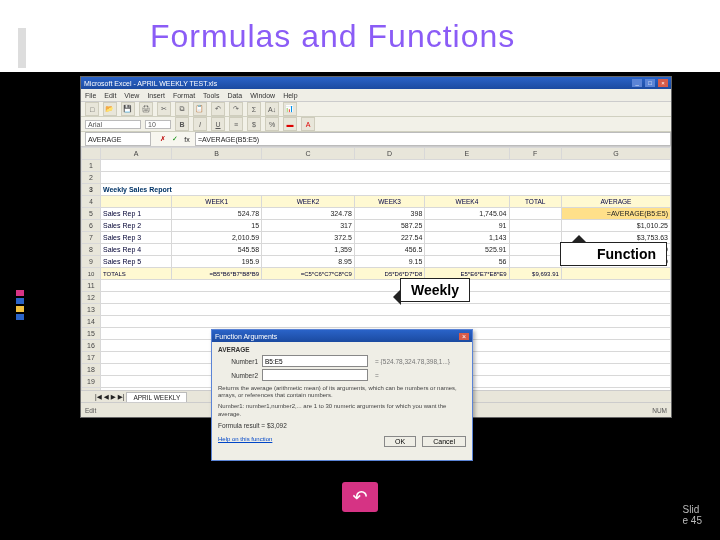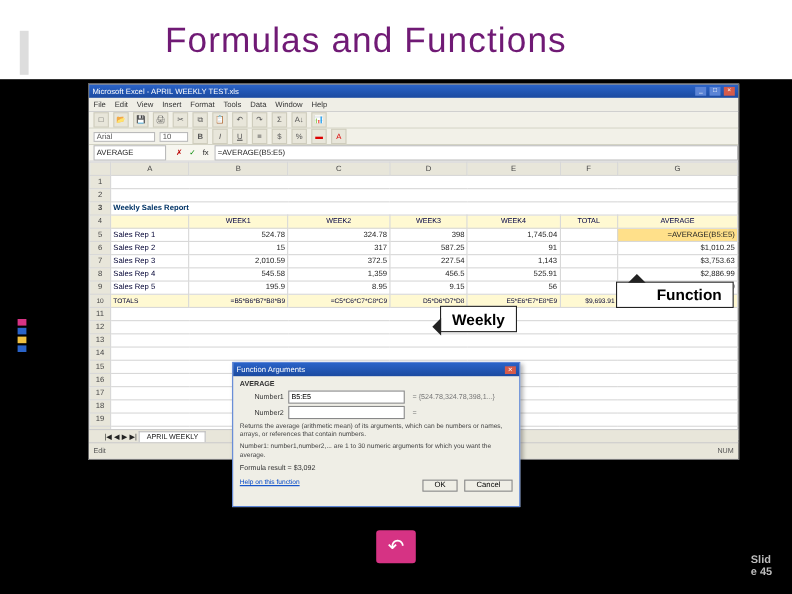--- a/index.html
+++ b/index.html
@@ -23,21 +23,21 @@
     top: 28px;
     width: 8px;
     height: 40px;
     background: #ddd;
   }
   .title {
     position: absolute;
     left: 150px;
     top: 18px;
     font-size: 32px;
-    color: #701a75;
+    color: #8b5cf6;
     letter-spacing: 1px;
     background: transparent;
   }
   .title-wrap {
     position: absolute;
     left: 0;
     top: 0;
     width: 720px;
     height: 72px;
     background: #fff;
@@ -195,21 +195,21 @@
     font-weight: bold;
     font-family: Verdana, sans-serif;
     z-index: 20;
   }
   .callout::before {
     content: '';
     position: absolute;
     width: 0; height: 0;
     border: 8px solid transparent;
   }
-  .callout.fnc { left: 560px; top: 256px; padding-left: 36px; }
+  .callout.fnc { left: 560px; top: 242px; padding-left: 36px; }
   .callout.fnc::before { top: -16px; left: 10px; border-bottom-color: #222; }
   .callout.fml { left: 400px; top: 278px; }
   .callout.fml::before { top: 10px; left: -16px; border-right-color: #222; }
   .dialog {
     position: absolute;
     left: 130px;
     top: 252px;
     width: 260px;
     height: 130px;
     background: #efeee6;
@@ -287,21 +287,20 @@
     color: #555;
   }
   .page-num {
     position: absolute;
     right: 18px;
     bottom: 14px;
     color: #bbb;
     font-size: 10px;
     line-height: 1.1;
     text-align: left;
-    font-weight: bold;
   }
   .return-btn {
     position: absolute;
     left: 342px;
     bottom: 28px;
     width: 36px;
     height: 30px;
     background: #d63384;
     border-radius: 3px;
     display: flex;

